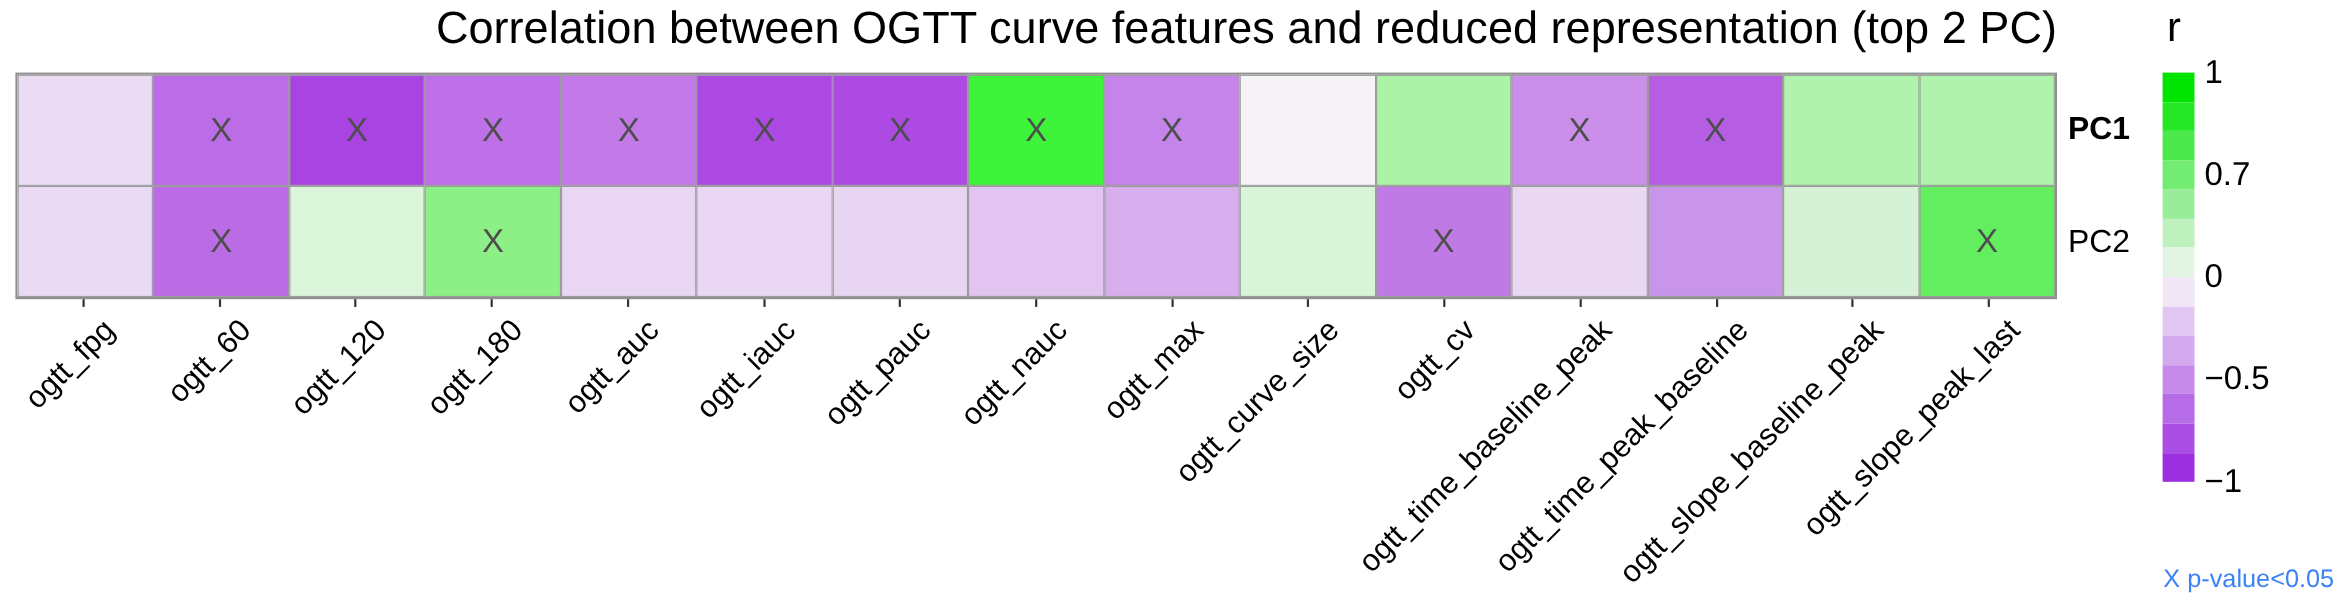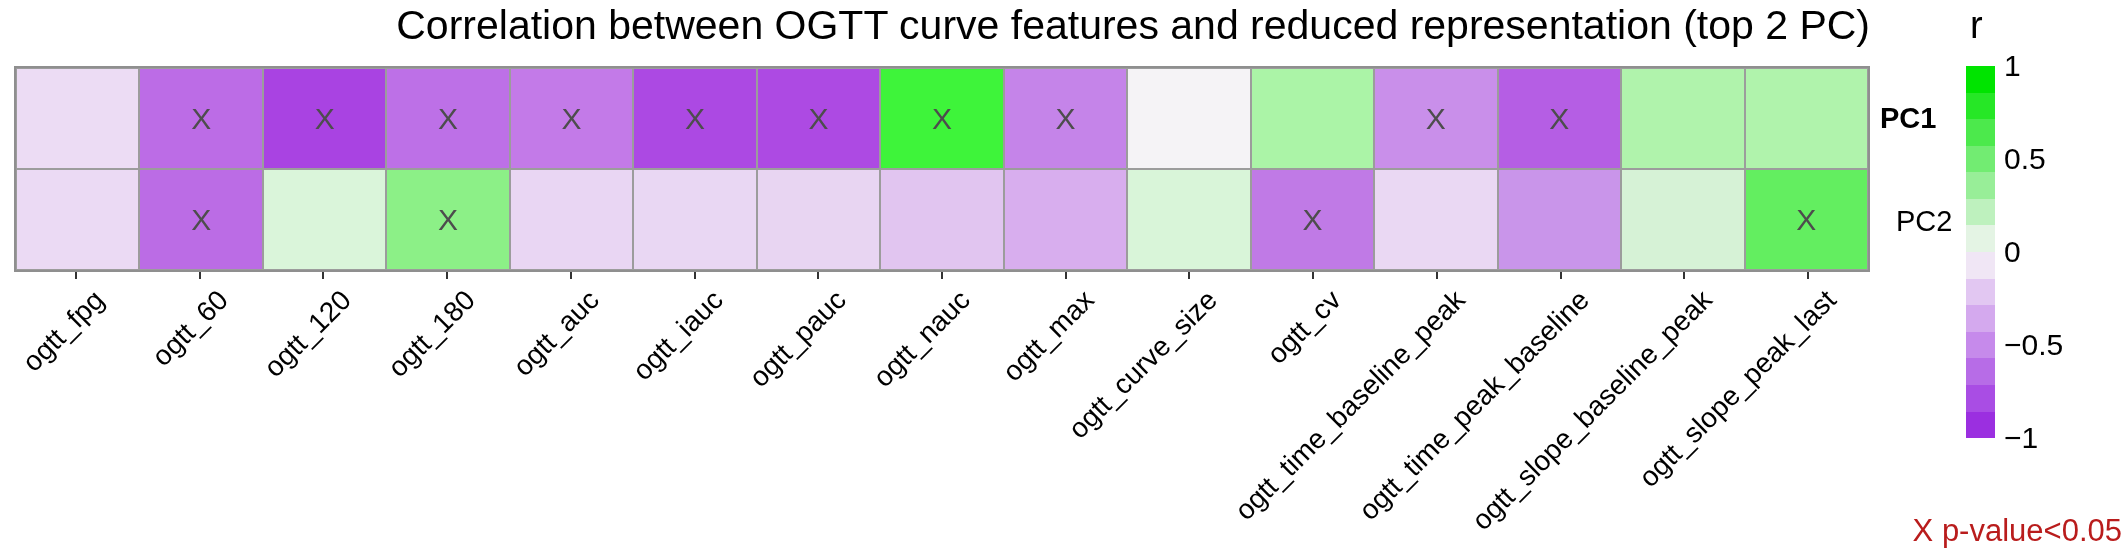--- a/index.html
+++ b/index.html
@@ -85,22 +85,22 @@
     position: absolute;
     left: 2004px;
     transform: translateY(-50%);
     font-size: 30px;
     color: #000000;
     white-space: nowrap;
   }
   .sig-note {
     position: absolute;
     right: 4px; top: 513px;
-    font-size: 31px;
-    color: #b91c1c;
+    font-size: 23px;
+    color: #3b82f6;
     white-space: nowrap;
   }
 </style>
 </head>
 <body>
 
 <div class="figure">
   <div class="chart-title">Correlation between OGTT curve features and reduced representation (top 2 PC)</div>
   <div class="heatmap">
       <div class="cell" style="background: rgb(236, 220, 244);"></div>
@@ -189,40 +189,40 @@
       <div class="x-label" style="left: 948.933px;">ogtt_time_baseline_peak</div>
       <div class="x-tick" style="left: 1559.67px;"></div>
       <div class="x-label" style="left: 1072.67px;">ogtt_time_peak_baseline</div>
       <div class="x-tick" style="left: 1683.4px;"></div>
       <div class="x-label" style="left: 1196.4px;">ogtt_slope_baseline_peak</div>
       <div class="x-tick" style="left: 1807.13px;"></div>
       <div class="x-label" style="left: 1320.13px;">ogtt_slope_peak_last</div>
     </div>
   <div id="row-labels">
       <div class="row-label" style="top: 117.5px; font-weight: bold;">PC1</div>
-      <div class="row-label" style="top: 220.5px; margin-left: 16px;">PC2</div>
+      <div class="row-label" style="top: 220.5px;">PC2</div>
     </div>
   <div class="legend-title">r</div>
   <div class="legend-bar">
       <div class="legend-step" style="background: rgb(0, 228, 0);"></div>
       <div class="legend-step" style="background: rgb(38, 231, 38);"></div>
       <div class="legend-step" style="background: rgb(76, 233, 76);"></div>
       <div class="legend-step" style="background: rgb(114, 236, 114);"></div>
       <div class="legend-step" style="background: rgb(152, 238, 152);"></div>
       <div class="legend-step" style="background: rgb(190, 241, 190);"></div>
       <div class="legend-step" style="background: rgb(228, 244, 228);"></div>
       <div class="legend-step" style="background: rgb(240, 230, 245);"></div>
       <div class="legend-step" style="background: rgb(226, 199, 242);"></div>
       <div class="legend-step" style="background: rgb(212, 169, 238);"></div>
       <div class="legend-step" style="background: rgb(198, 138, 235);"></div>
       <div class="legend-step" style="background: rgb(183, 108, 231);"></div>
       <div class="legend-step" style="background: rgb(169, 77, 228);"></div>
       <div class="legend-step" style="background: rgb(155, 47, 224);"></div>
     </div>
   <div id="legend-ticks">
       <div class="legend-tick" style="top: 66px;">1</div>
-      <div class="legend-tick" style="top: 159px;">0.5</div>
+      <div class="legend-tick" style="top: 159px;">0.7</div>
       <div class="legend-tick" style="top: 252px;">0</div>
       <div class="legend-tick" style="top: 345px; text-align: right;">−0.5</div>
       <div class="legend-tick" style="top: 438px;">−1</div>
     </div>
   <div class="sig-note">X p-value&lt;0.05</div>
 </div>
 
 </body></html>

